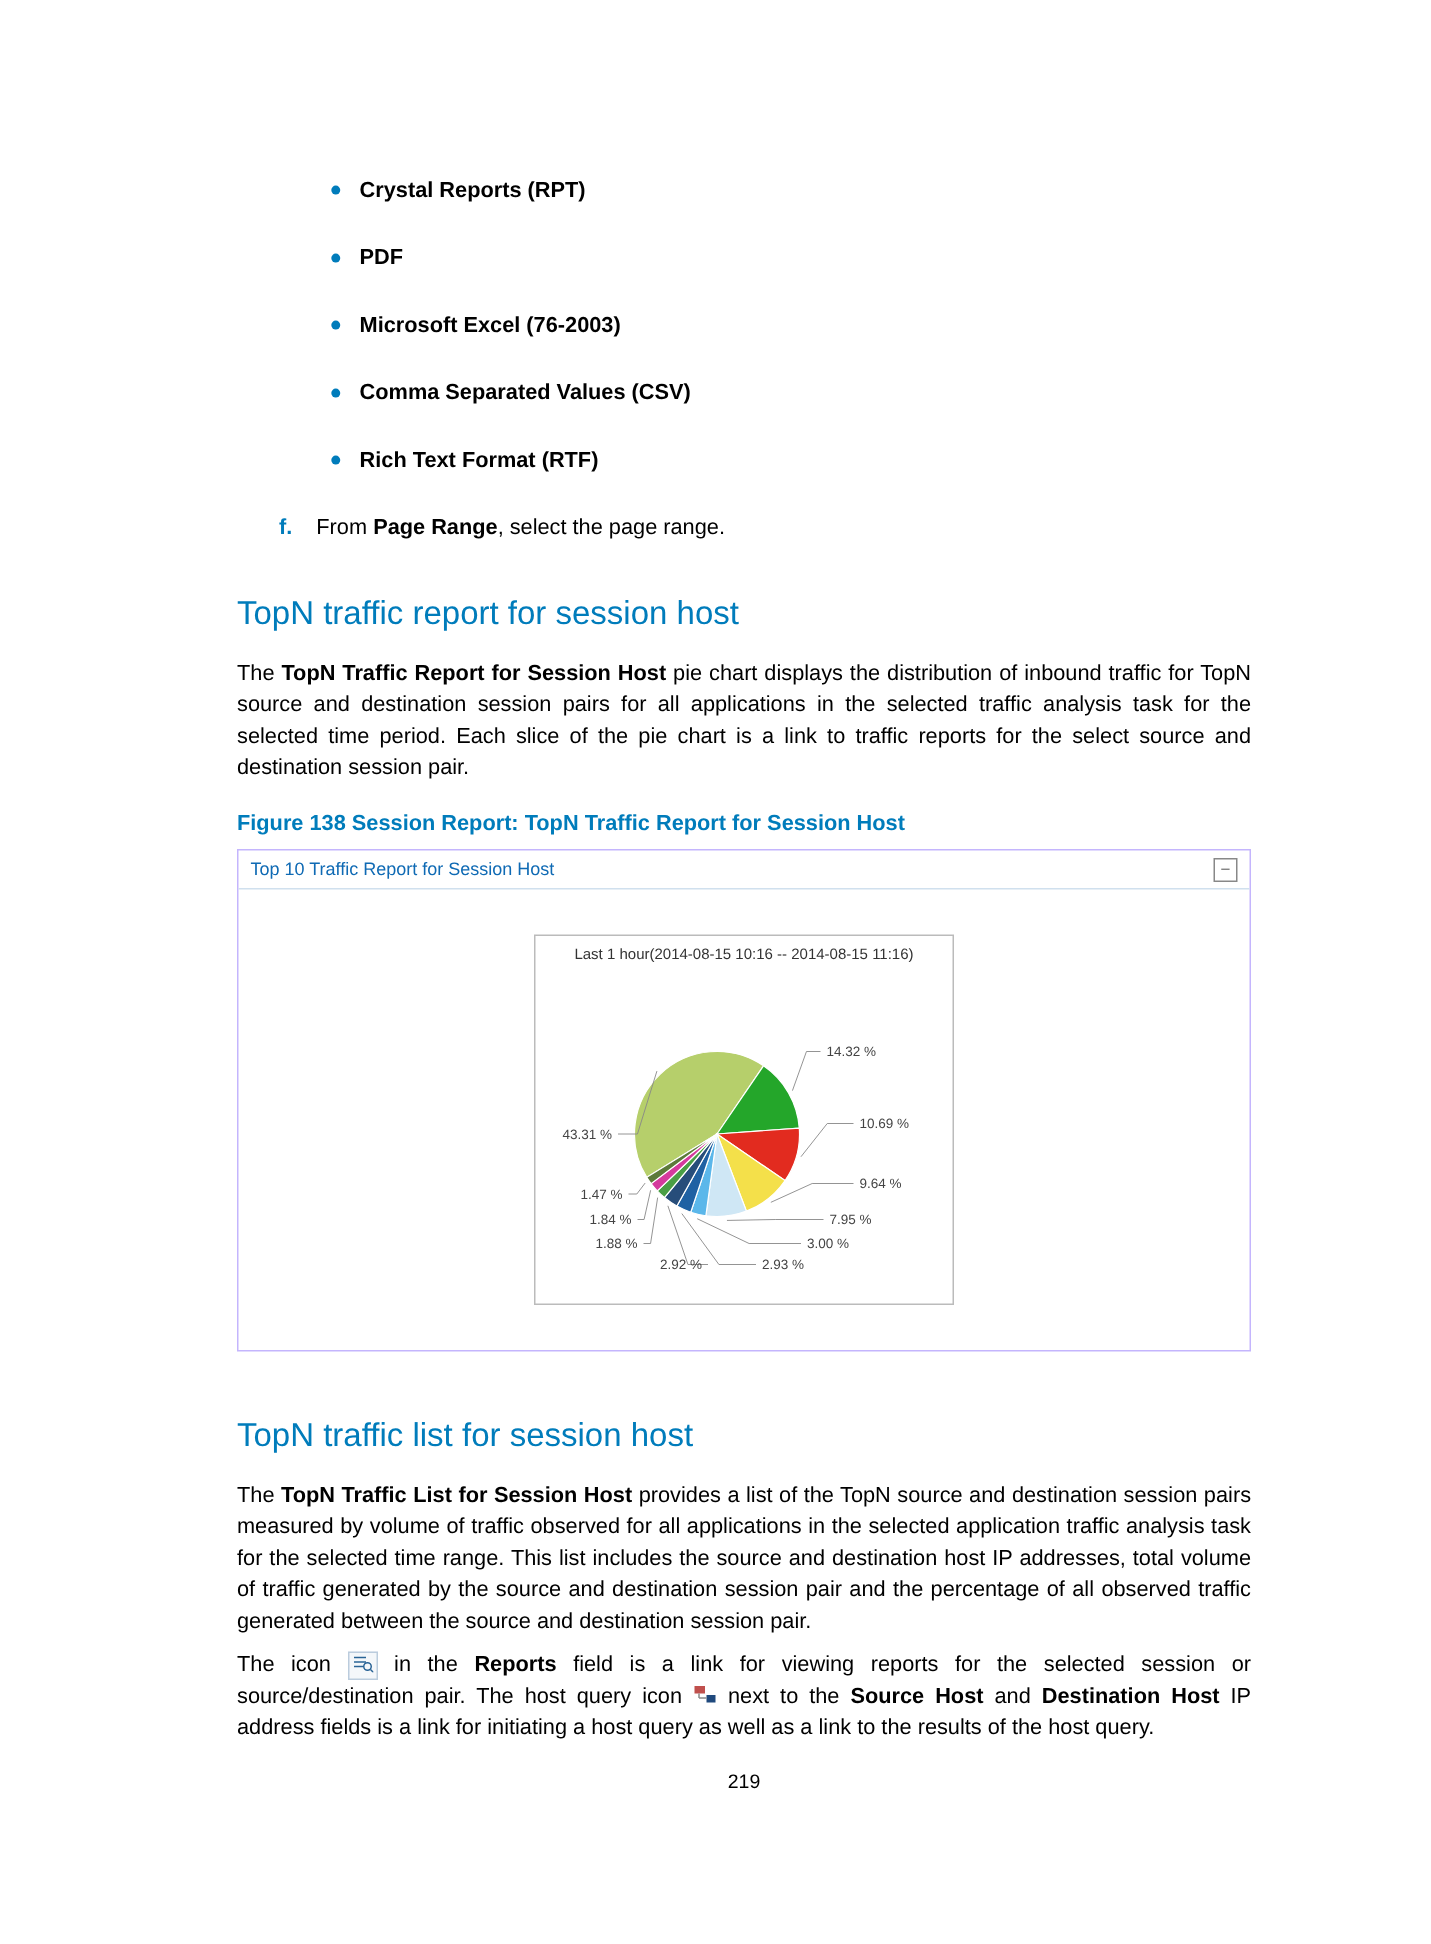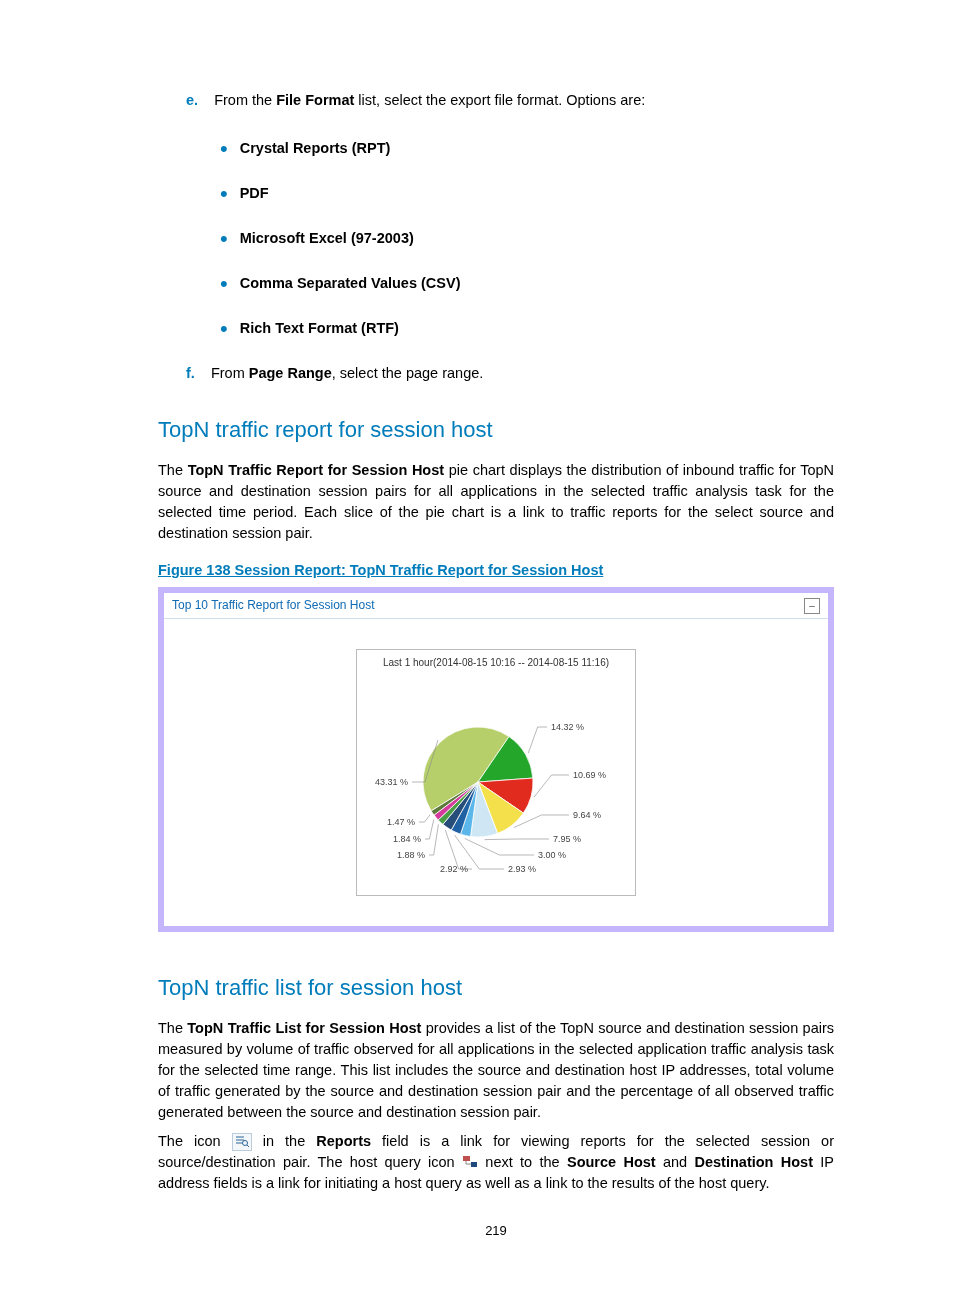--- a/index.html
+++ b/index.html
@@ -24,61 +24,57 @@
   .ul-b .row { margin: 24px 0; }
   .ul-b .bul { color: #007cbb; font-size: 22px; line-height: 10px; vertical-align: middle; margin-right: 12px; }
   .bold { font-weight: bold; }
   .h2 {
     color: #007cbb;
     font-size: 22px;
     font-weight: normal;
     margin: 30px 0 14px 0;
   }
   .para { text-align: justify; margin: 8px 0; }
-  .fig-cap { color: #007cbb; font-weight: bold; font-size: 14.5px; margin: 16px 0 6px 0; text-decoration: underline; }
-  .chart-outer { border: 6px solid #c4b5fd; background: #fff; }
+  .fig-cap { color: #007cbb; font-weight: bold; font-size: 14.5px; margin: 16px 0 6px 0; }
+  .chart-outer { border: 1px solid #c4b5fd; background: #fff; }
   .chart-head {
     display: flex; justify-content: space-between; align-items: center;
     padding: 4px 8px;
     font-size: 12px;
     color: #0f6ab4;
     border-bottom: 1px solid #d0e0ee;
   }
   .collapse-btn {
     width: 14px; height: 14px; border: 1px solid #888; background: #fff;
     display: flex; align-items: center; justify-content: center;
     font-size: 10px; color: #555; line-height: 1;
   }
   .chart-body { padding: 30px 8px 30px 8px; display: flex; justify-content: center; }
   .chart-panel { border: 1px solid #bbb; width: 262px; padding: 6px 8px 18px 8px; }
   .chart-title { font-size: 10px; text-align: center; color: #333; margin-bottom: 16px; }
   .svg-wrap { display:block; margin:auto; }
   .lbl { font-family: Arial; font-size: 9px; fill: #444; }
   .ll { stroke: #888; stroke-width: 0.6; fill: none; }
-  .pienum { text-align:center; margin:28px 0 0 0; font-size:13px; }
+  .pienum { text-align:center; margin:16px 0 0 0; font-size:13px; }
   .icon-inline {
     display:inline-block; vertical-align:middle;
     border:1px solid #bcd; background:#f4f7fa; font-size:10px;
     padding:1px 2px; color:#2a6496; line-height:1;
   }
 </style>
 </head>
 <body>
 
 <div class="page">
 
-  <div class="ol-alpha">
-    <span class="mk">e.</span>
-    <span>From the </span><span class="bold">File Format</span><span> list, select the export file format. Options are:</span>
-  </div>
 
   <div class="ul-b">
     <div class="row"><span class="bul">•</span><span class="bold">Crystal Reports (RPT)</span></div>
     <div class="row"><span class="bul">•</span><span class="bold">PDF</span></div>
-    <div class="row"><span class="bul">•</span><span class="bold">Microsoft Excel (97-2003)</span></div>
+    <div class="row"><span class="bul">•</span><span class="bold">Microsoft Excel (76-2003)</span></div>
     <div class="row"><span class="bul">•</span><span class="bold">Comma Separated Values (CSV)</span></div>
     <div class="row"><span class="bul">•</span><span class="bold">Rich Text Format (RTF)</span></div>
   </div>
 
   <div class="ol-alpha" style="margin-top:8px">
     <span class="mk">f.</span>
     <span>From </span><span class="bold">Page Range</span><span>, select the page range.</span>
   </div>
 
   <div class="h2">TopN traffic report for session host</div>

